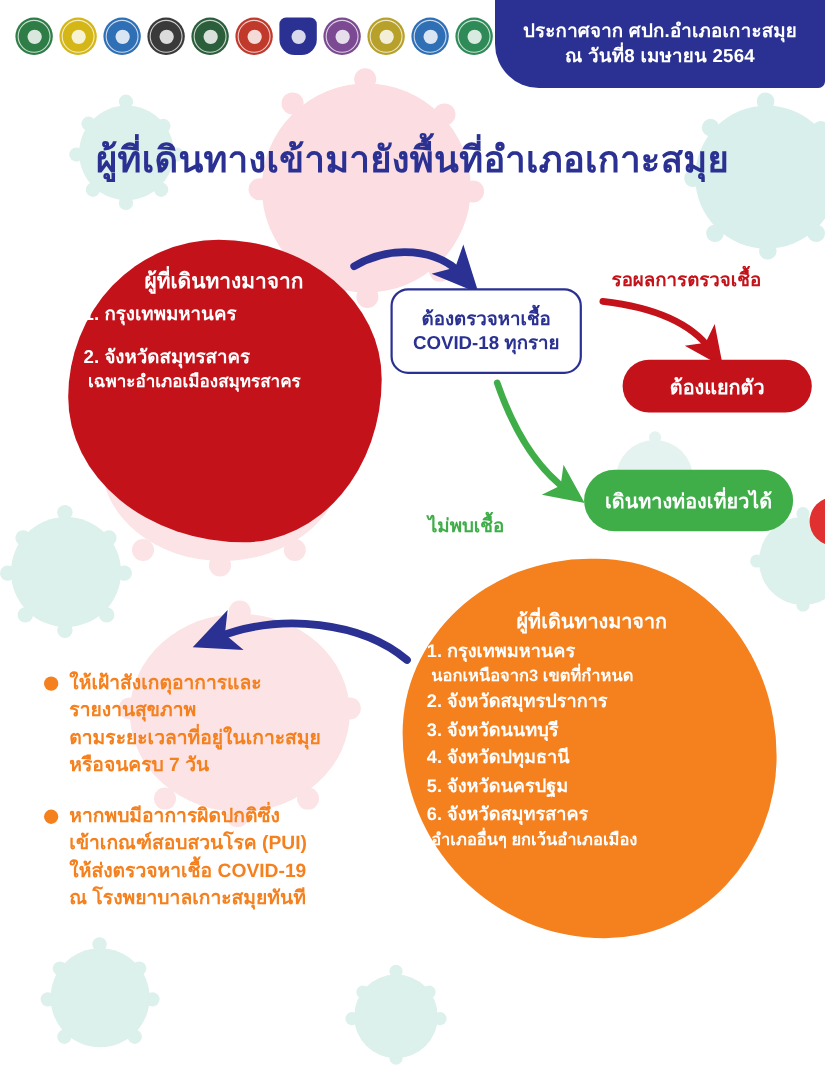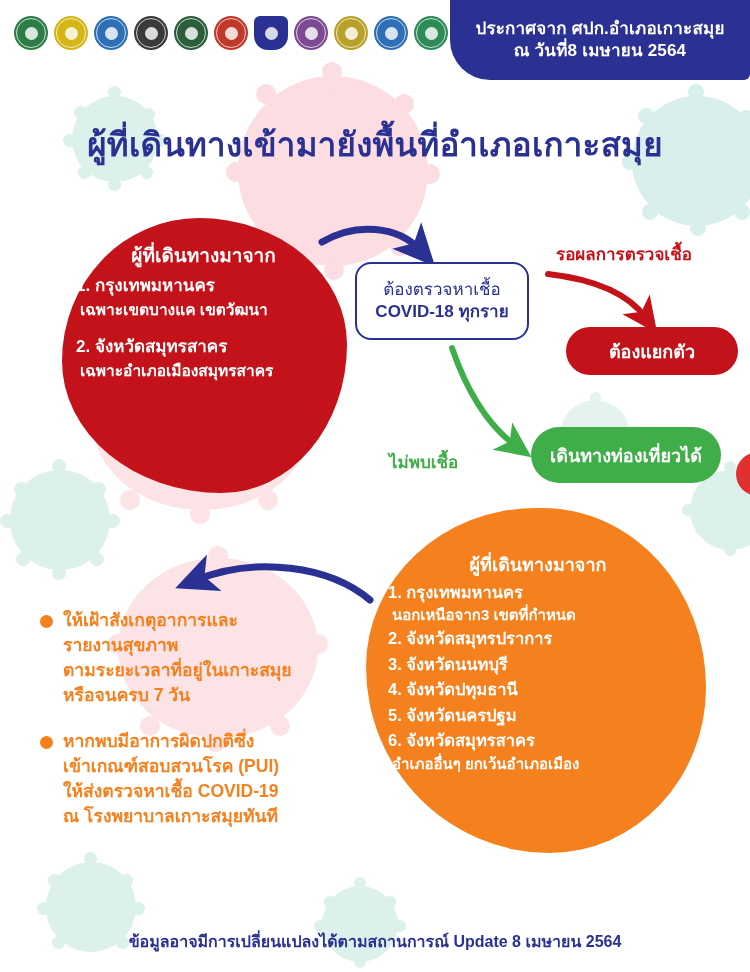--- a/index.html
+++ b/index.html
@@ -125,21 +125,21 @@
     width:170px;height:74px;
     border:2.4px solid #2A3192;
     border-radius:16px;
     background:#ffffff;
     display:flex;flex-direction:column;
     align-items:center;justify-content:center;
     color:#2A3192;
     z-index:6;
     line-height:1.3;
   }
-  .decision-box .d1{font-size:17px;font-weight:normal;}
+  .decision-box .d1{font-size:17px;font-weight:bold;}
   .decision-box .d2{font-size:17px;font-weight:bold;}
 
   
   .pill{
     position:absolute;
     display:flex;align-items:center;justify-content:center;
     color:#ffffff;font-weight:bold;font-size:18px;
     border-radius:30px;
     z-index:6;
     white-space:nowrap;
@@ -155,21 +155,21 @@
     background:#3FAE49;
   }
 
   
   .edge-label{
     position:absolute;
     font-size:17px;font-weight:bold;
     z-index:6;white-space:nowrap;
   }
   .label-wait{left:556px;top:240px;color:#C4121A;}
-  .label-neg{left:389px;top:448px;color:#3FAE49;}
+  .label-neg{left:389px;top:464px;color:#3FAE49;}
 
   
   .arrows{position:absolute;inset:0;z-index:5;pointer-events:none;}
 
   
   .notes{
     position:absolute;
     left:40px;top:608px;
     width:320px;
     z-index:6;
@@ -404,21 +404,20 @@
       <path d="M370,600 C330,566 256,556 196,580" fill="none" stroke="#2A3192" stroke-width="7" stroke-linecap="round" marker-end="url(#ah-navy)"></path>
     </g>
   </svg>
 
   <div class="blob blob-red">
     <div class="bt">ผู้ที่เดินทางมาจาก</div>
     <div class="li">
       <span>1.</span>
       <span>กรุงเทพมหานคร</span>
     </div>
-    <div class="sub">เฉพาะเขตบางแค  เขตวัฒนา</div>
     <div class="gap"></div>
     <div class="li">
       <span>2.</span>
       <span>จังหวัดสมุทรสาคร</span>
     </div>
     <div class="sub">เฉพาะอำเภอเมืองสมุทรสาคร</div>
   </div>
 
   <div class="decision-box">
     <div class="d1">ต้องตรวจหาเชื้อ</div>
@@ -475,15 +474,14 @@
       <div class="dot"></div>
       <div class="txt">
         <div>หากพบมีอาการผิดปกติซึ่ง</div>
         <div>เข้าเกณฑ์สอบสวนโรค (PUI)</div>
         <div>ให้ส่งตรวจหาเชื้อ COVID-19</div>
         <div>ณ โรงพยาบาลเกาะสมุยทันที</div>
       </div>
     </div>
   </div>
 
-  <div class="footer">ข้อมูลอาจมีการเปลี่ยนแปลงได้ตามสถานการณ์ Update 8 เมษายน 2564</div>
 
 </div>
 
 </body></html>

